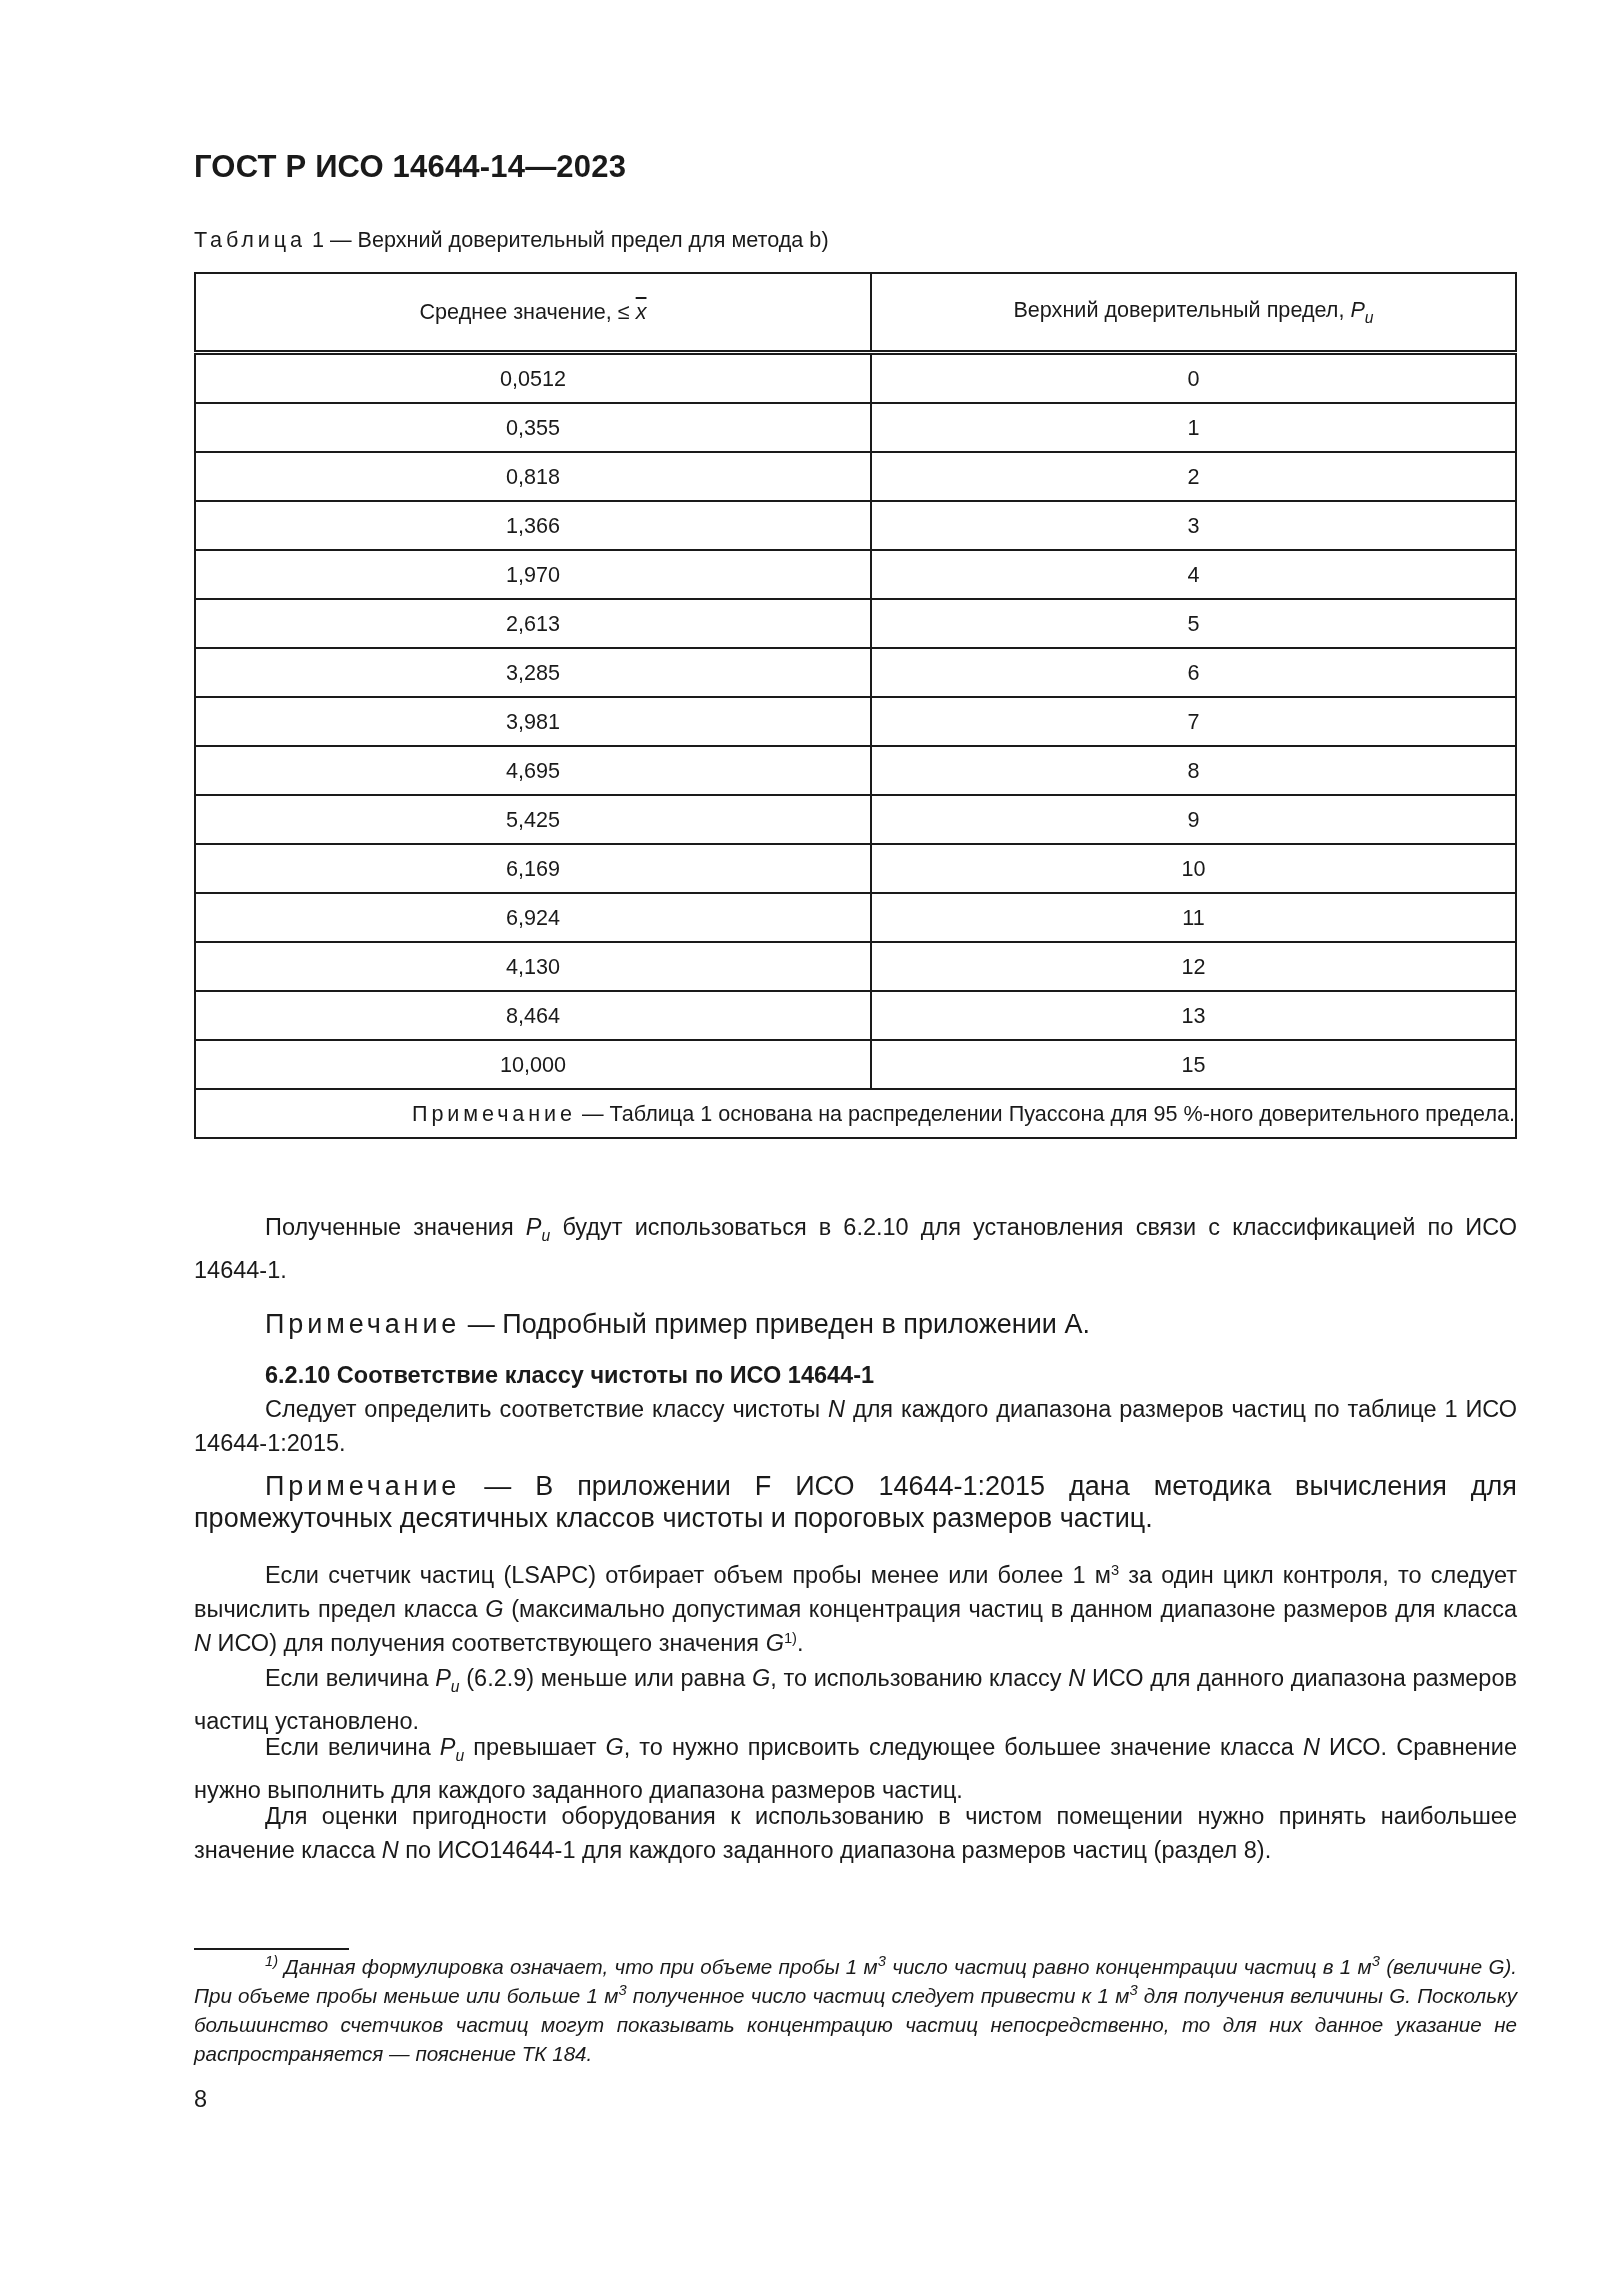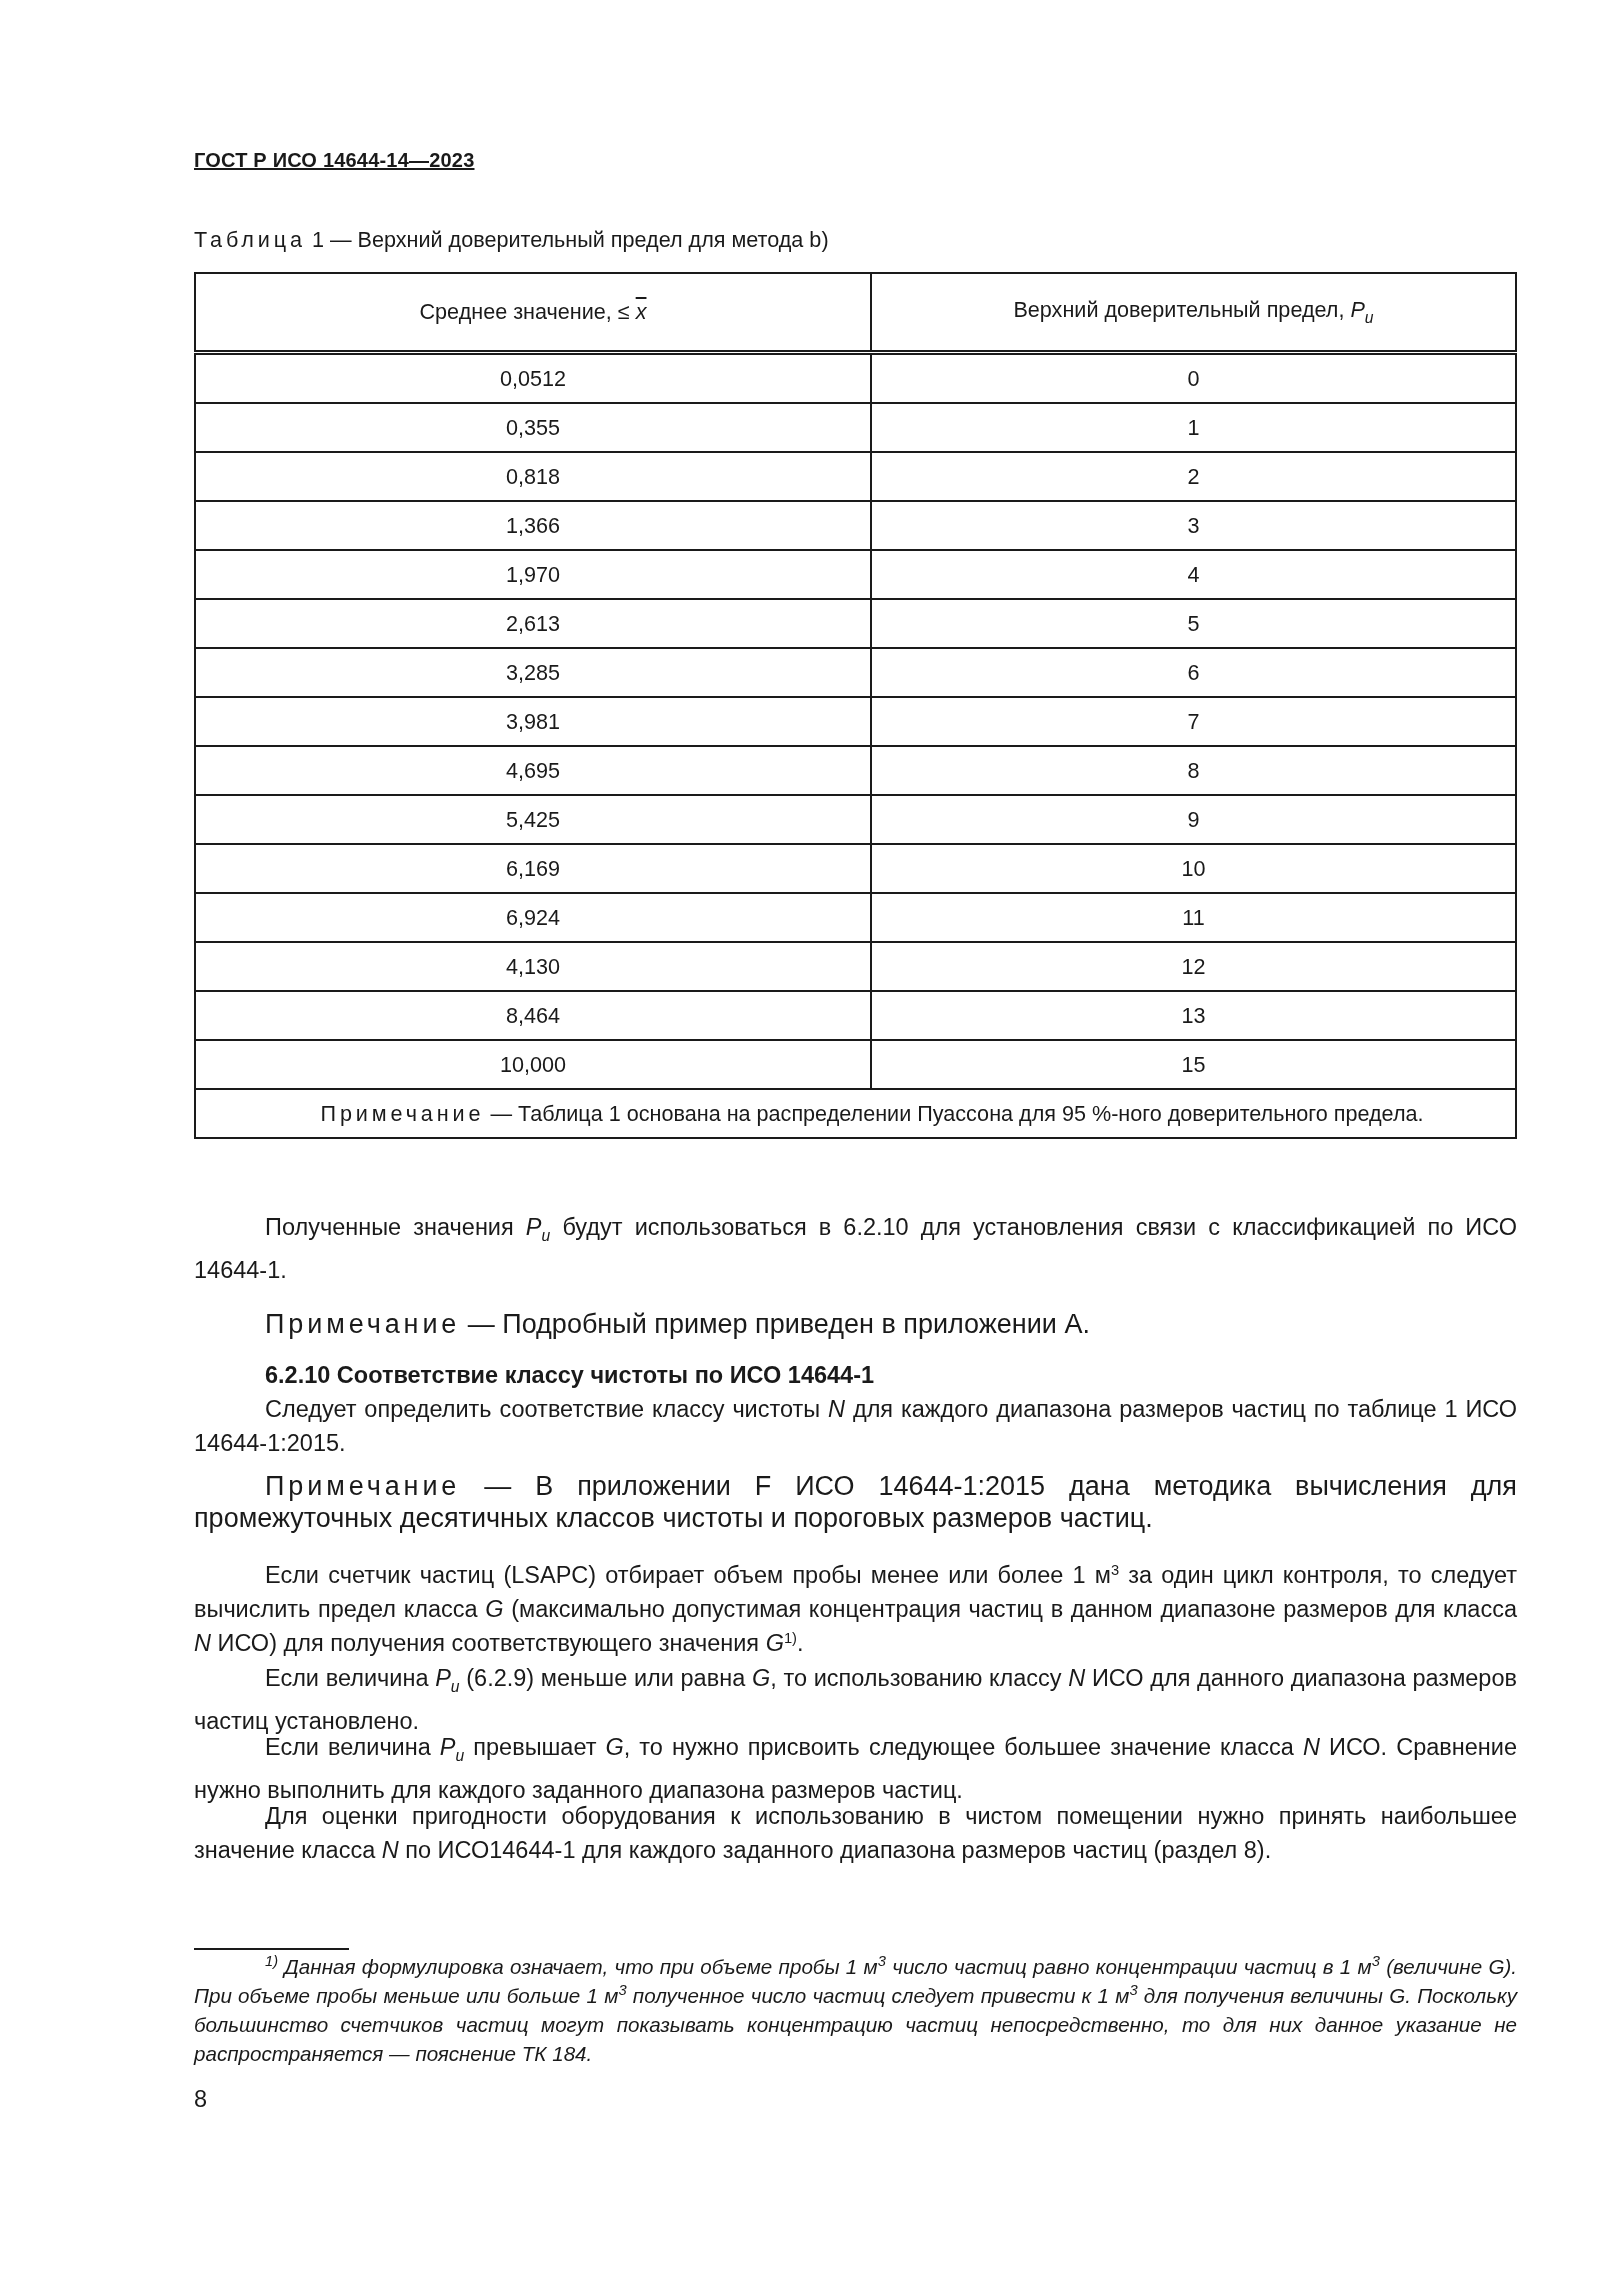--- a/index.html
+++ b/index.html
@@ -2,37 +2,37 @@
 <html><head>
 <meta charset="utf-8">
 <style>
   html, body { margin: 0; padding: 0; background: #ffffff; }
   body {
     width: 1621px; height: 2293px; position: relative; overflow: hidden;
     font-family: "Liberation Sans", sans-serif; color: #1a1a1a;
   }
   .header-title {
     position: absolute; left: 194px; top: 149px;
-    font-size: 20px; font-weight: bold; letter-spacing: 0.2px; text-decoration: underline;
+    font-size: 31px; font-weight: bold; letter-spacing: 0.2px;
   }
   .table-caption {
     position: absolute; left: 194px; top: 227px; font-size: 21.6px;
   }
   .spaced { letter-spacing: 3.9px; }
   table.data {
     position: absolute; left: 194px; top: 272px; width: 1323px;
     border-collapse: collapse; font-size: 21.6px;
   }
   table.data td, table.data th {
     border: 2px solid #1a1a1a; text-align: center; font-weight: normal;
     padding: 0; height: 47px;
   }
   table.data th { height: 76px; border-bottom: 5.9px double #1a1a1a; }
   table.data col.c1 { width: 676px; }
-  table.data td.note { text-align: center; padding-left: 33px; height: 47px; border-top-width: 2.9px; font-size: 21.6px; }
+  table.data td.note { text-align: right; padding-left: 33px; height: 47px; border-top-width: 2.9px; font-size: 21.6px; }
   .xbar { text-decoration: overline; font-style: italic; }
   .ital { font-style: italic; }
   sub.u { font-style: italic; font-size: 15.7px; vertical-align: -5.9px; }
   .para {
     position: absolute; left: 194px; width: 1323px; font-size: 23.5px; line-height: 34px;
     text-align: justify;
   }
   .para .indent { display: inline-block; width: 71px; }
   .note-line { font-size: 27px; line-height: 32px; }
   .section-heading { font-weight: bold; }

